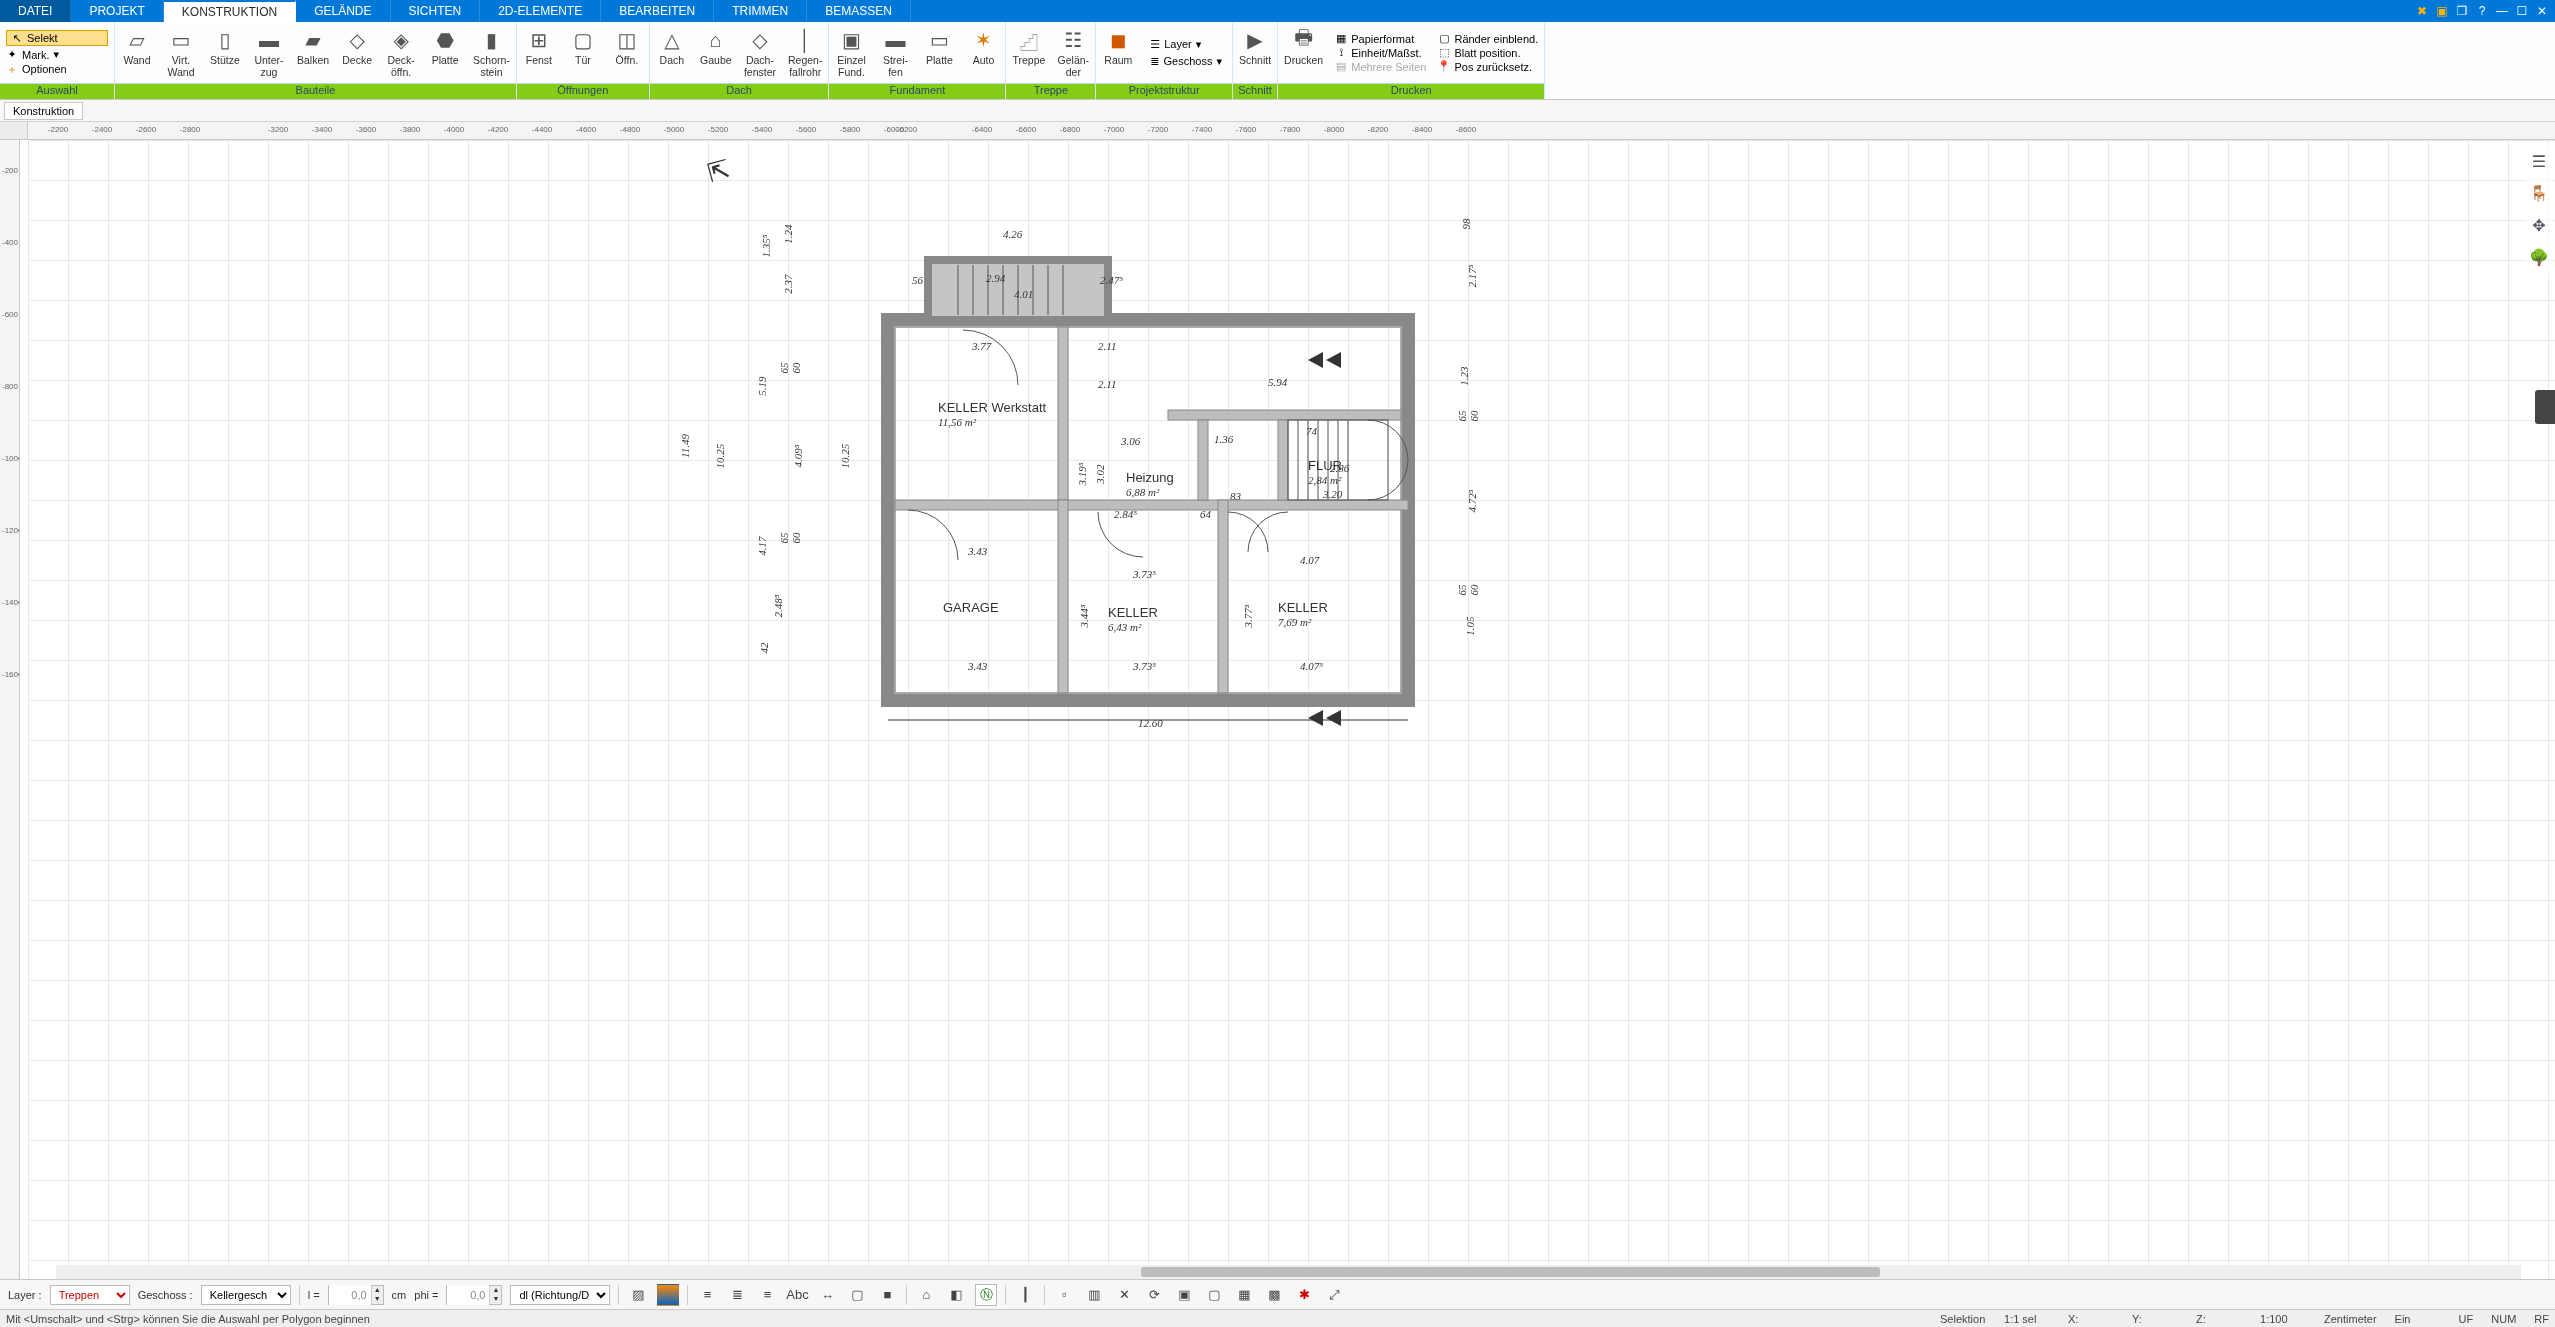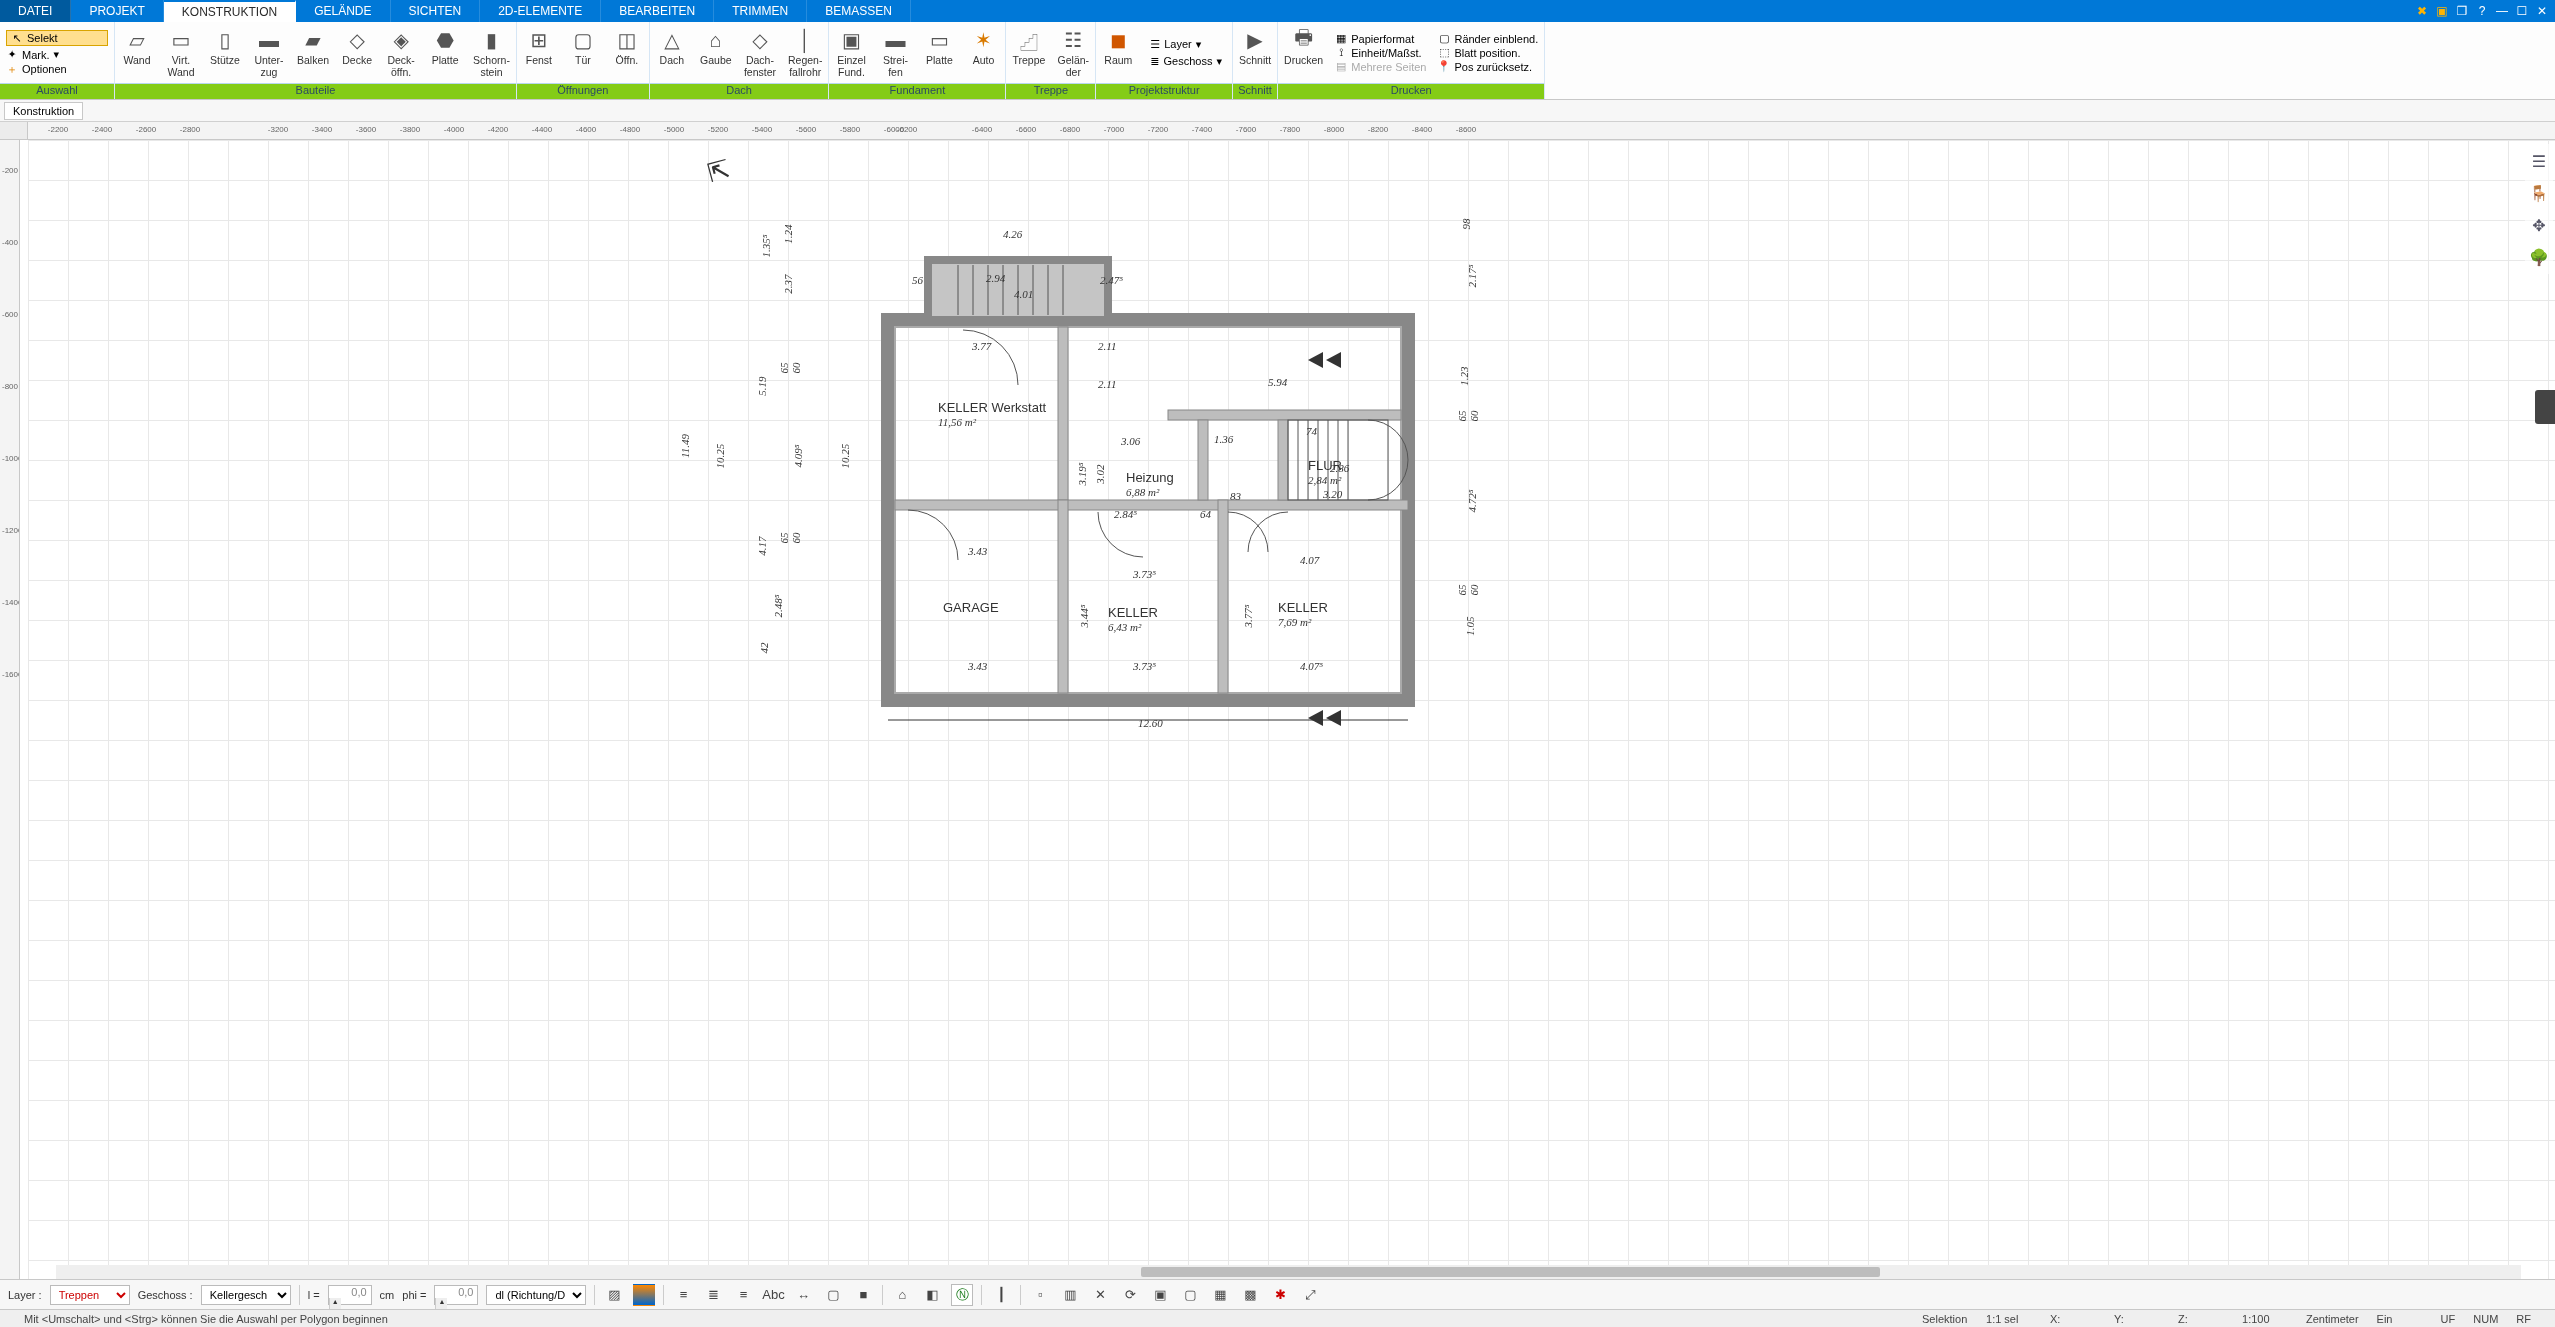--- a/index.html
+++ b/index.html
@@ -60,30 +60,30 @@
 .dimlabel { position:absolute; font-size:11px; font-style:italic; color:#333; font-family: Georgia, serif; }
 .roomlabel { position:absolute; font-size:13px; font-family: "Comic Sans MS", cursive; color:#333; text-align:left; }
 .roomlabel small { font-size:11px; font-style:italic; display:block; font-family: Georgia, serif; }
 .northarrow { position:absolute; left:680px; top:16px; font-size:26px; color:#333; transform:rotate(-15deg); }
 .hscroll { position:absolute; bottom:0; left:28px; right:34px; height:14px; background:#efefef; display:flex; align-items:center; }
 .hscroll .thumb { position:absolute; left:44%; width:30%; height:10px; top:2px; background:#bdbdbd; border-radius:2px; }
 
 
 .bottombar { height: 30px; background:#f7f7f7; border-top:1px solid #c8c8c8; display:flex; align-items:center; gap:8px; padding: 0 8px; font-size:11px; color:#333; }
 .bottombar select, .bottombar input { font-size:11px; height:20px; border:1px solid #bbb; background:#fff; padding:0 4px; }
-.bottombar .numwrap { display:flex; align-items:flex-start; border:1px solid #bbb; background:#fff; height:20px;flex-direction:column; }
+.bottombar .numwrap { display:flex; align-items:center; border:1px solid #bbb; background:#fff; height:20px; }
 .bottombar .numwrap input { border:none; width:42px; text-align:right; color:#888; }
 .bottombar .spin { display:flex; flex-direction:column; width:12px; }
 .bottombar .spin span { height:9px; font-size:7px; line-height:8px; text-align:center; background:#eee; border-left:1px solid #ccc; cursor:pointer; }
 .bottombar .sep { width:1px; height:20px; background:#ccc; }
 .iconbtn { width:22px; height:22px; display:flex; align-items:center; justify-content:center; border:1px solid transparent; cursor:pointer; font-size:13px; color:#444; }
 .iconbtn.boxed { border:1px solid #bbb; background:#fff; }
 
 
-.statusbar { height: 18px; background:#efefef; border-top:1px solid #c8c8c8; display:flex; align-items:center; font-size:11px; color:#444; padding:0 24px; gap:18px; }
+.statusbar { height: 18px; background:#efefef; border-top:1px solid #c8c8c8; display:flex; align-items:center; font-size:11px; color:#444; padding:0 6px; gap:18px; }
 .statusbar .grow { flex:1; }
 .statusbar .cell { min-width:46px; }
 </style>
 </head>
 <body>
 
 <div class="layout">
 
   <div class="menubar">
     <div class="menutab dark">DATEI</div>

